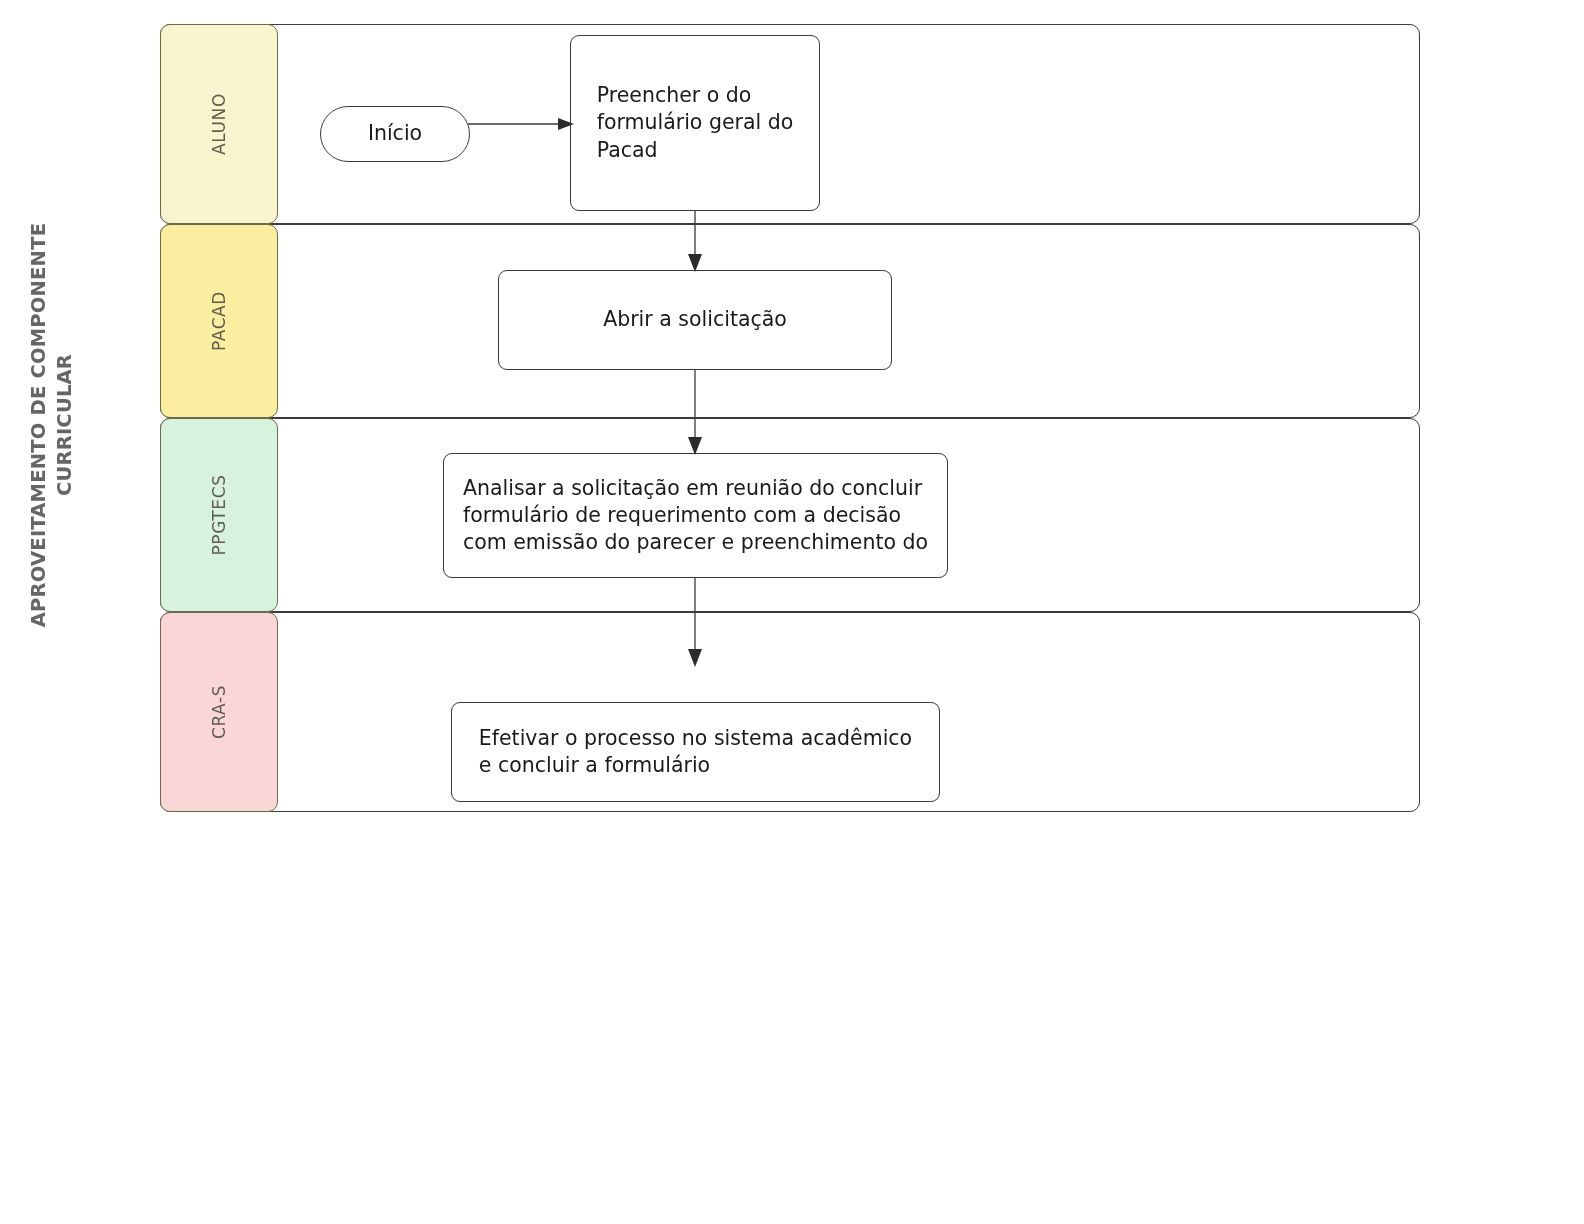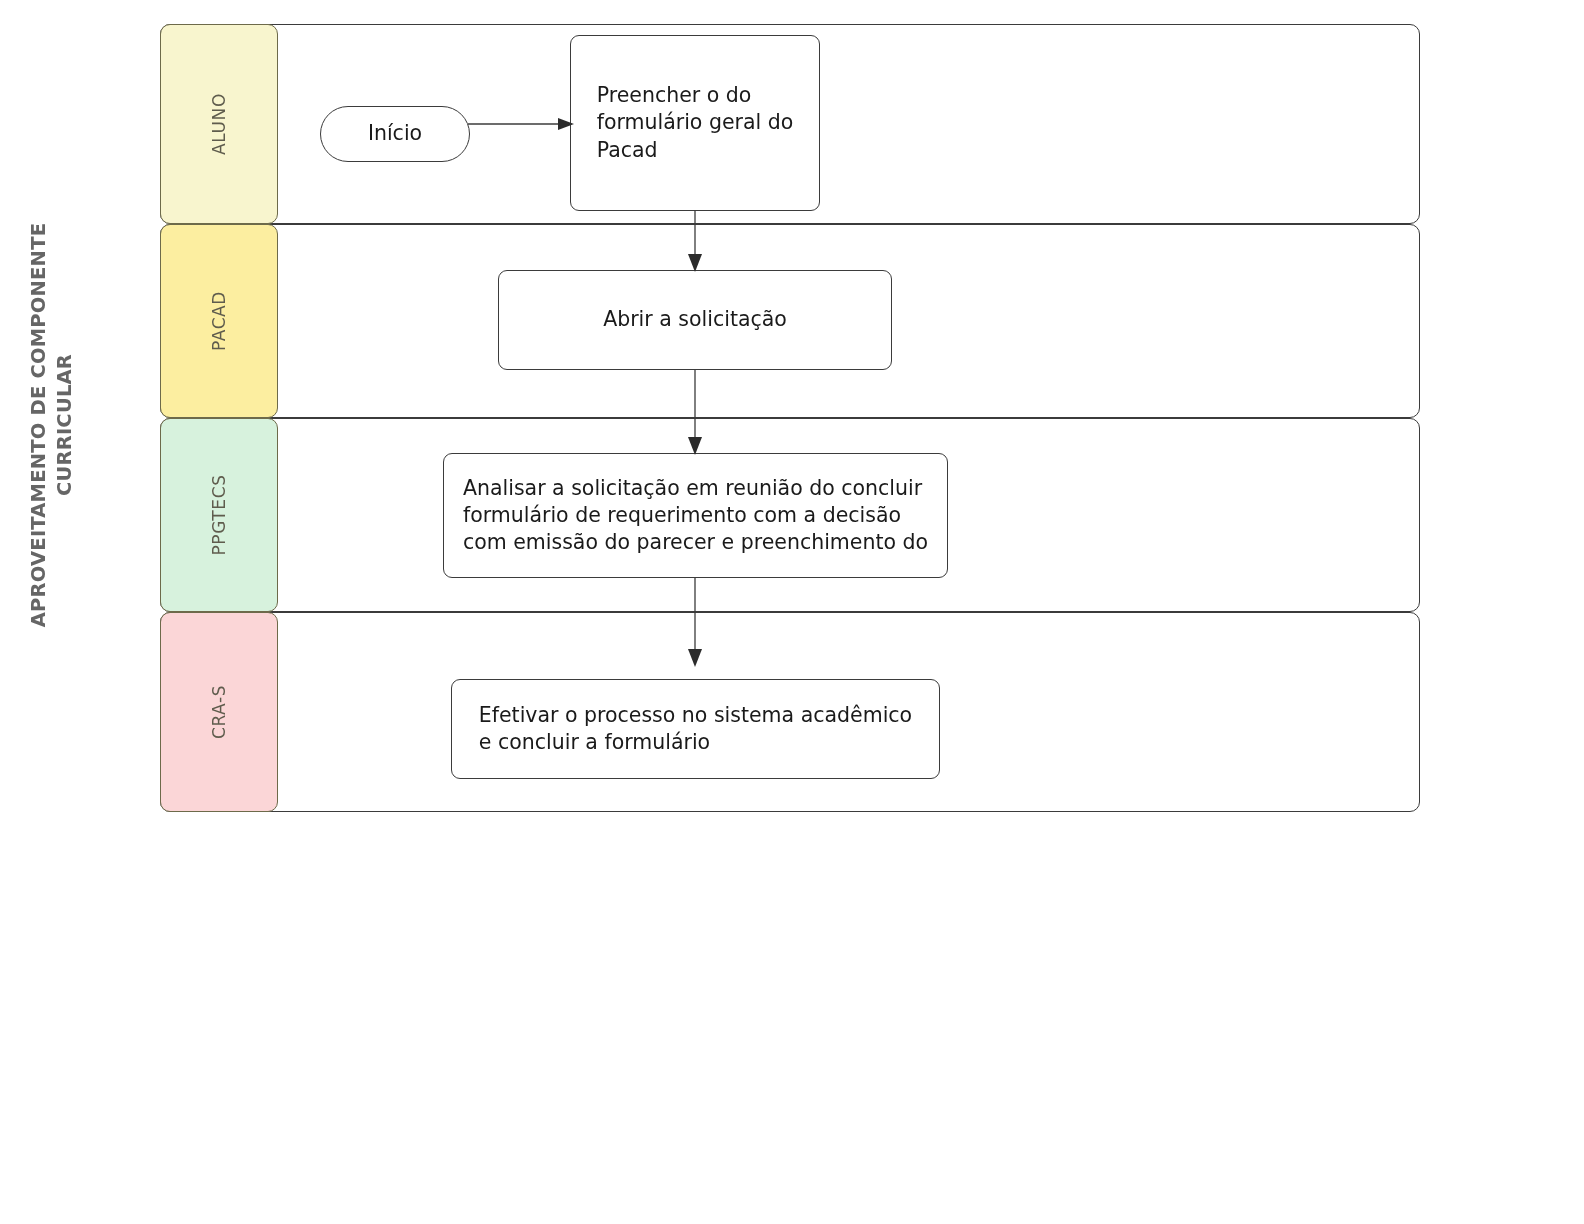--- a/index.html
+++ b/index.html
@@ -178,20 +178,20 @@
   </div>
 
   <div class="node process" style="left:443px; top:453px; width:505px; height:125px;">
     <div>
       <div>Analisar a solicitação em reunião do concluir</div>
       <div>formulário de requerimento com a decisão</div>
       <div>com emissão do parecer e preenchimento do</div>
     </div>
   </div>
 
-  <div class="node process" style="left:451px; top:679px; width:489px; height:100px;">
+  <div class="node process" style="left:451px; top:702px; width:489px; height:100px;">
     <div>
       <div>Efetivar o processo no sistema acadêmico</div>
       <div>e concluir a formulário</div>
     </div>
   </div>
 
 </div>
 
 </body></html>

